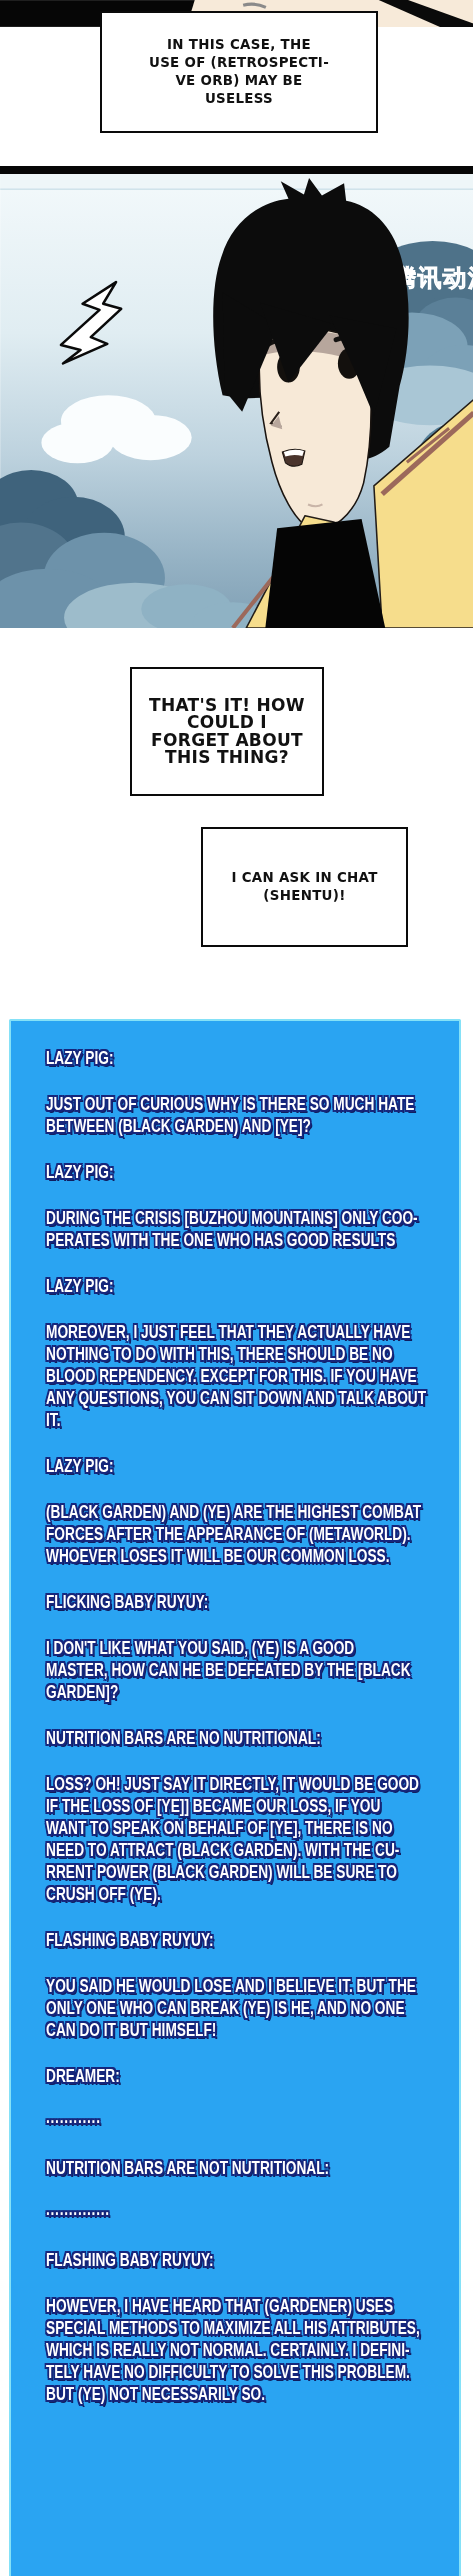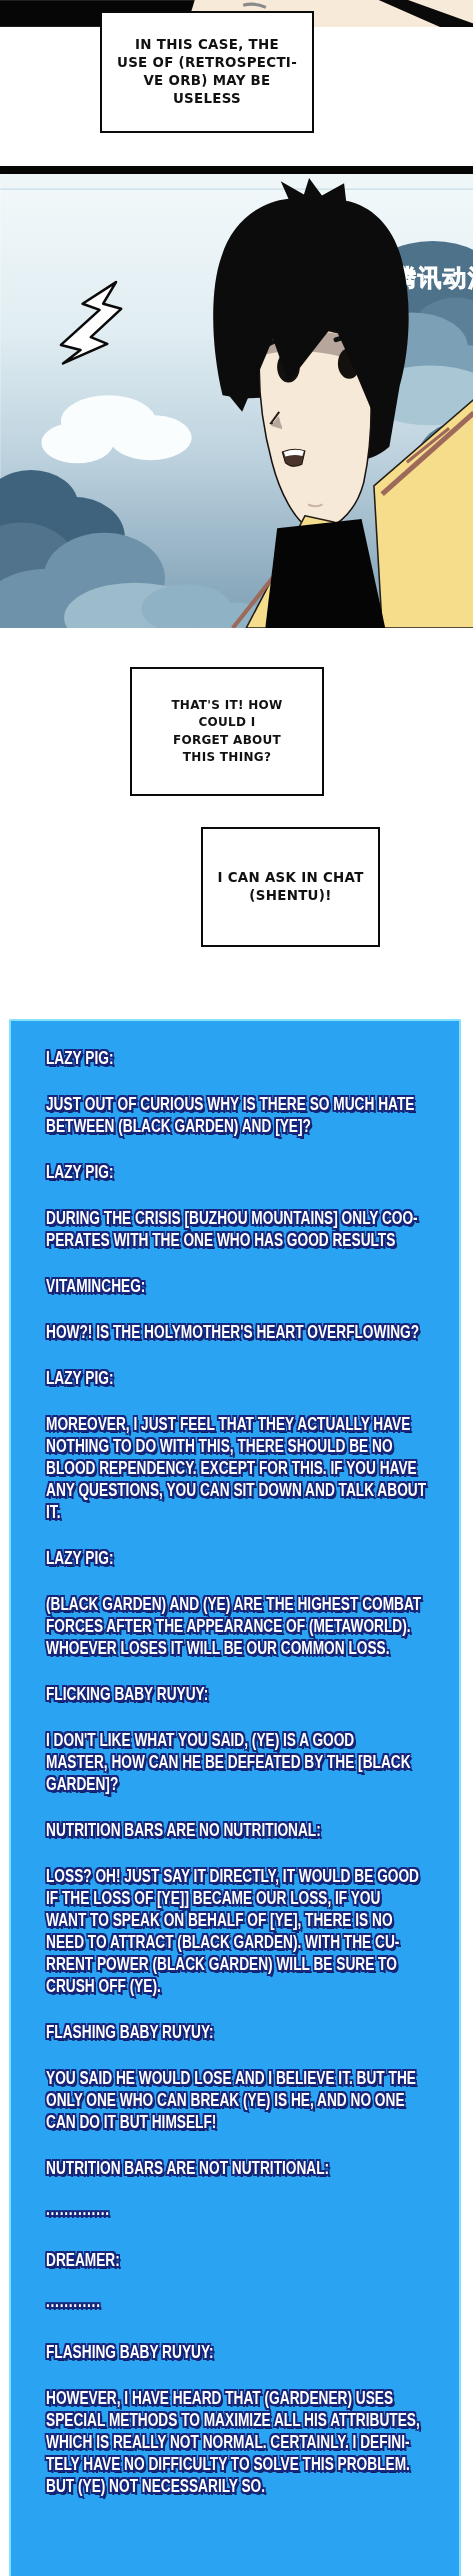--- a/index.html
+++ b/index.html
@@ -7,23 +7,23 @@
 
   .top-band{position:absolute;left:0;top:0;width:474px;height:27px;}
   .strip2{position:absolute;left:0;top:166px;width:474px;height:7.7px;background:#060606;}
 
   .bubble{
     position:absolute;background:#ffffff;border:2.1px solid #0a0a0a;box-sizing:border-box;
     display:flex;align-items:center;justify-content:center;text-align:center;
     font-family:"DejaVu Sans",sans-serif;font-weight:700;color:#111111;
     white-space:pre-line;letter-spacing:0.3px;
   }
-  .bubble-1{left:100px;top:10.8px;width:214px;height:122px;font-size:13.4px;line-height:18px;}
-  .bubble-2{left:130px;top:667px;width:194px;height:129px;font-size:12px;line-height:17.5px;}
-  .bubble-3{left:201px;top:827px;width:179px;height:120px;font-size:13.4px;line-height:18px;}
+  .bubble-1{left:100px;top:10.8px;width:278px;height:122px;font-size:13.4px;line-height:18px;}
+  .bubble-2{left:130px;top:667px;width:194px;height:129px;font-size:17px;line-height:17.5px;}
+  .bubble-3{left:201px;top:827px;width:207px;height:120px;font-size:13.4px;line-height:18px;}
 
   .scene{position:absolute;left:0;top:174px;width:474px;height:454px;display:block;}
 
   .chat-panel{
     position:absolute;left:9.3px;top:1019px;width:452px;height:1599px;box-sizing:border-box;
     background:#2aa4f2;border:2.1px solid #85e1f7;border-radius:1.5px;
     padding:26px 0 0 35px;overflow:hidden;
   }
   .chat-author,.chat-body{
     font-family:"Liberation Sans",sans-serif;font-weight:700;
@@ -183,24 +183,20 @@
     <div class="chat-author">LAZY PIG:</div>
     <div class="chat-body">JUST OUT OF CURIOUS WHY IS THERE SO MUCH HATE
 BETWEEN (BLACK GARDEN) AND [YE]?</div>
   </div>
   <div class="chat-entry">
     <div class="chat-author">LAZY PIG:</div>
     <div class="chat-body">DURING THE CRISIS [BUZHOU MOUNTAINS] ONLY COO-
 PERATES WITH THE ONE WHO HAS GOOD RESULTS</div>
   </div>
   <div class="chat-entry">
-    <div class="chat-author">VITAMINCHEG:</div>
-    <div class="chat-body">HOW?! IS THE HOLYMOTHER'S HEART OVERFLOWING?</div>
-  </div>
-  <div class="chat-entry">
     <div class="chat-author">LAZY PIG:</div>
     <div class="chat-body">MOREOVER, I JUST FEEL THAT THEY ACTUALLY HAVE
 NOTHING TO DO WITH THIS, THERE SHOULD BE NO
 BLOOD REPENDENCY. EXCEPT FOR THIS. IF YOU HAVE
 ANY QUESTIONS, YOU CAN SIT DOWN AND TALK ABOUT
 IT.</div>
   </div>
   <div class="chat-entry">
     <div class="chat-author">LAZY PIG:</div>
     <div class="chat-body">(BLACK GARDEN) AND (YE) ARE THE HIGHEST COMBAT
@@ -222,26 +218,26 @@
 RRENT POWER (BLACK GARDEN) WILL BE SURE TO
 CRUSH OFF (YE).</div>
   </div>
   <div class="chat-entry">
     <div class="chat-author">FLASHING BABY RUYUY:</div>
     <div class="chat-body">YOU SAID HE WOULD LOSE AND I BELIEVE IT. BUT THE
 ONLY ONE WHO CAN BREAK (YE) IS HE, AND NO ONE
 CAN DO IT BUT HIMSELF!</div>
   </div>
   <div class="chat-entry">
+    <div class="chat-author">DREAMER:</div>
+    <div class="chat-body">············</div>
+  </div>
+  <div class="chat-entry">
     <div class="chat-author">NUTRITION BARS ARE NOT NUTRITIONAL:</div>
     <div class="chat-body">··············</div>
-  </div>
-  <div class="chat-entry">
-    <div class="chat-author">DREAMER:</div>
-    <div class="chat-body">············</div>
   </div>
   <div class="chat-entry">
     <div class="chat-author">FLASHING BABY RUYUY:</div>
     <div class="chat-body">HOWEVER, I HAVE HEARD THAT (GARDENER) USES
 SPECIAL METHODS TO MAXIMIZE ALL HIS ATTRIBUTES,
 WHICH IS REALLY NOT NORMAL. CERTAINLY. I DEFINI-
 TELY HAVE NO DIFFICULTY TO SOLVE THIS PROBLEM.
 BUT (YE) NOT NECESSARILY SO.</div>
   </div>
 </div>

